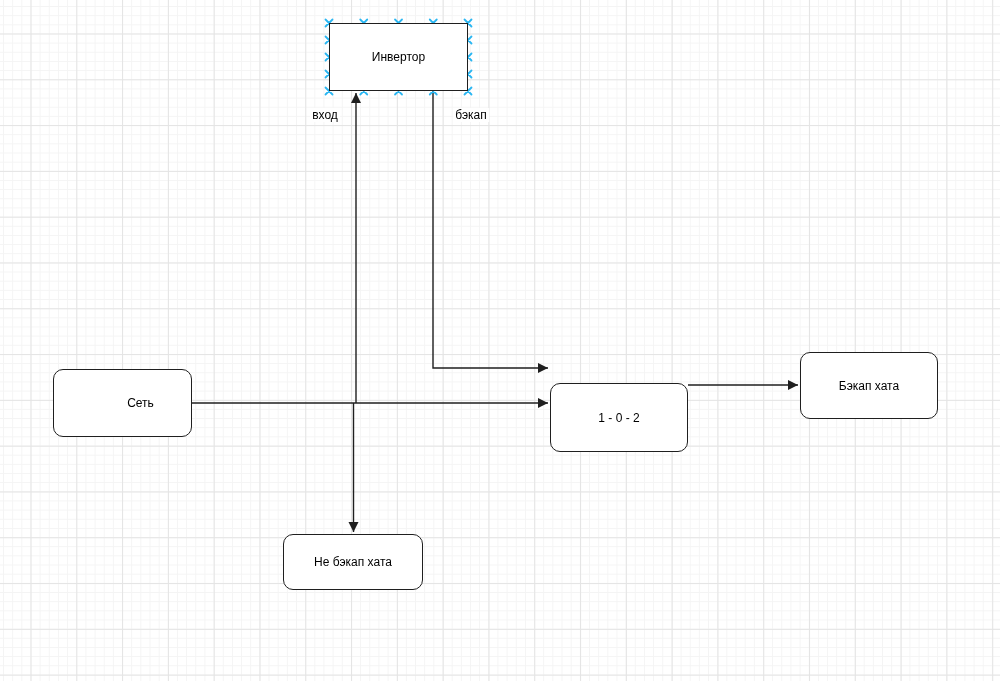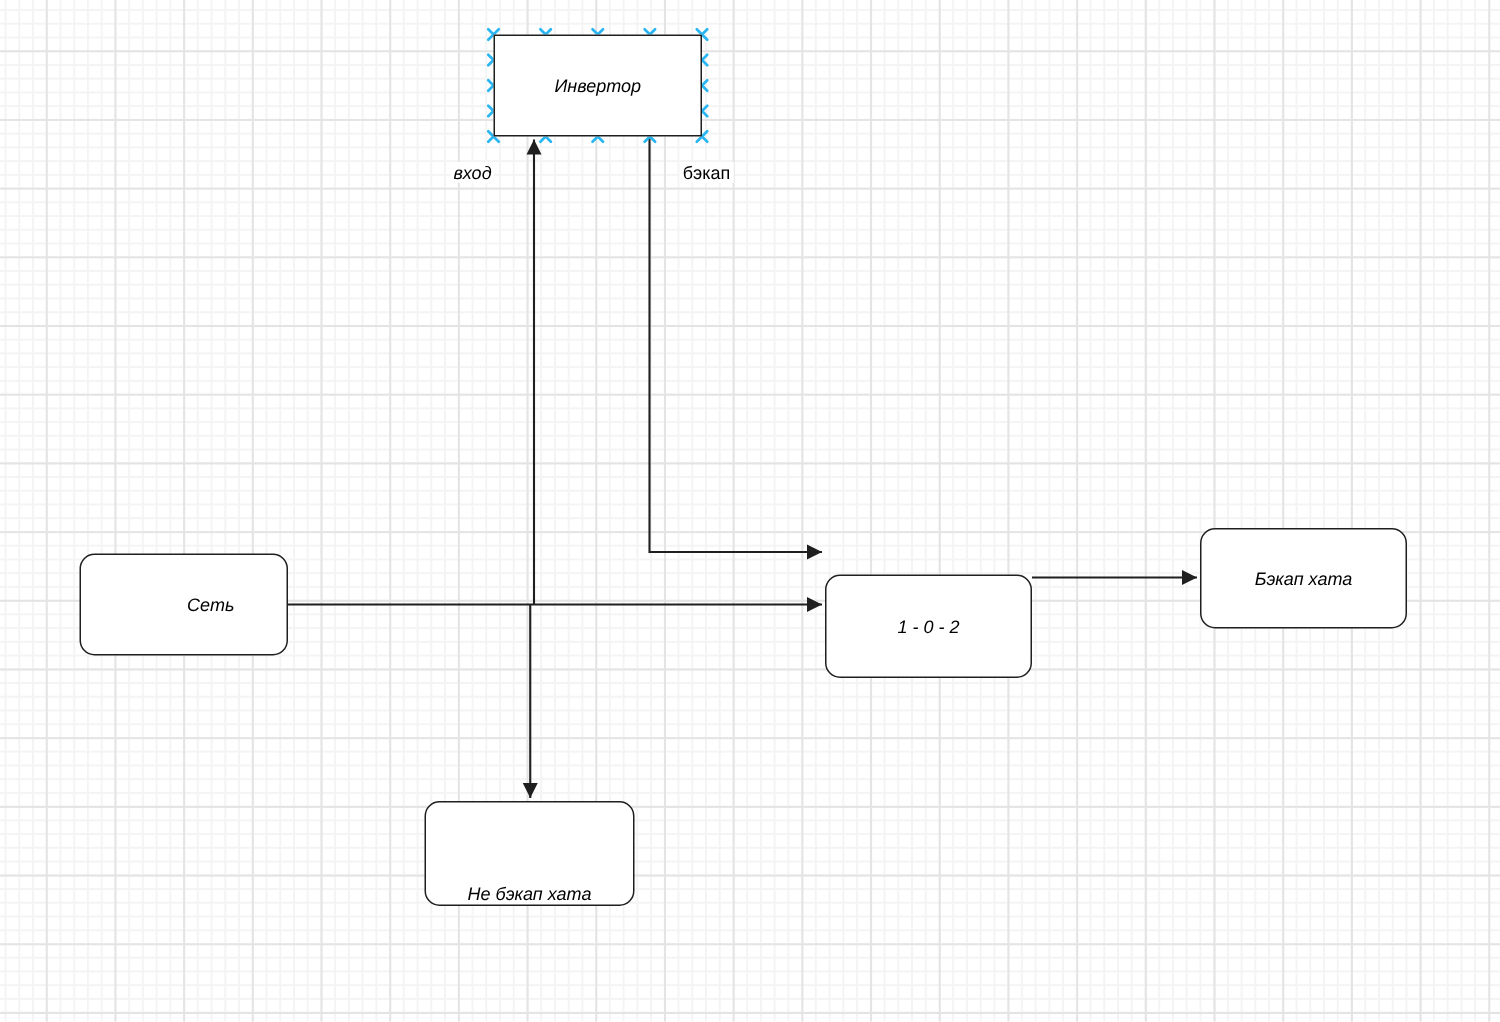--- a/index.html
+++ b/index.html
@@ -39,21 +39,20 @@
     box-sizing: border-box;
     background: #ffffff;
     border: 1.4px solid #1f1f1f;
     display: flex;
     align-items: center;
     justify-content: center;
     font-size: 12px;
     color: #000000;
     text-align: center;
     white-space: nowrap;
-    font-style: italic;
   }
   .node.rounded { border-radius: 10px; }
   .node.rect { border-radius: 0; }
   .edge-label {
     position: absolute;
     transform: translate(-50%, -50%);
     font-size: 12px;
     color: #000000;
     background: rgba(255,255,255,0.95);
     padding: 0 2px;
@@ -102,21 +101,21 @@
       </div>
       <div class="node rounded" style="left: 53px; top: 369px; width: 139px; height: 68px; padding-left: 36px;">
         <span>Сеть</span>
       </div>
       <div class="node rounded" style="left: 550px; top: 351px; width: 138px; height: 69px; margin-top: 32px;">
         <span>1 - 0 - 2</span>
       </div>
       <div class="node rounded" style="left: 800px; top: 352px; width: 138px; height: 67px;">
         <span>Бэкап хата</span>
       </div>
-      <div class="node rounded" style="left: 283px; top: 534px; width: 140px; height: 70px; align-items: flex-end;">
+      <div class="node rounded" style="left: 283px; top: 534px; width: 140px; height: 56px;">
         <span>Не бэкап хата</span>
       </div>
     </div>
   <div id="labels-layer">
-      <div class="edge-label" style="left: 315px; top: 115px; font-style: italic;">вход</div>
+      <div class="edge-label" style="left: 325px; top: 115px;">вход</div>
       <div class="edge-label" style="left: 471px; top: 115px;">бэкап</div>
     </div>
 </div>
 
 </body></html>

